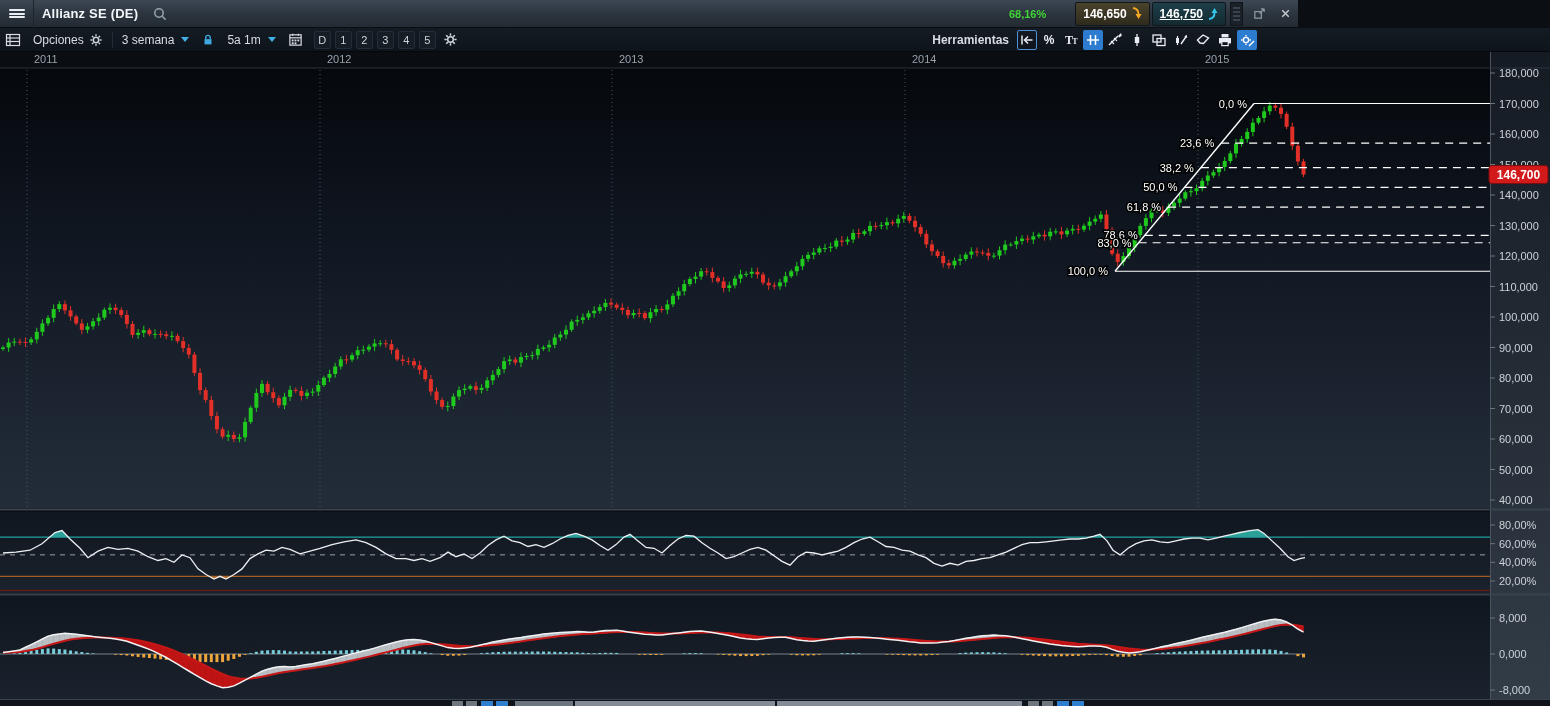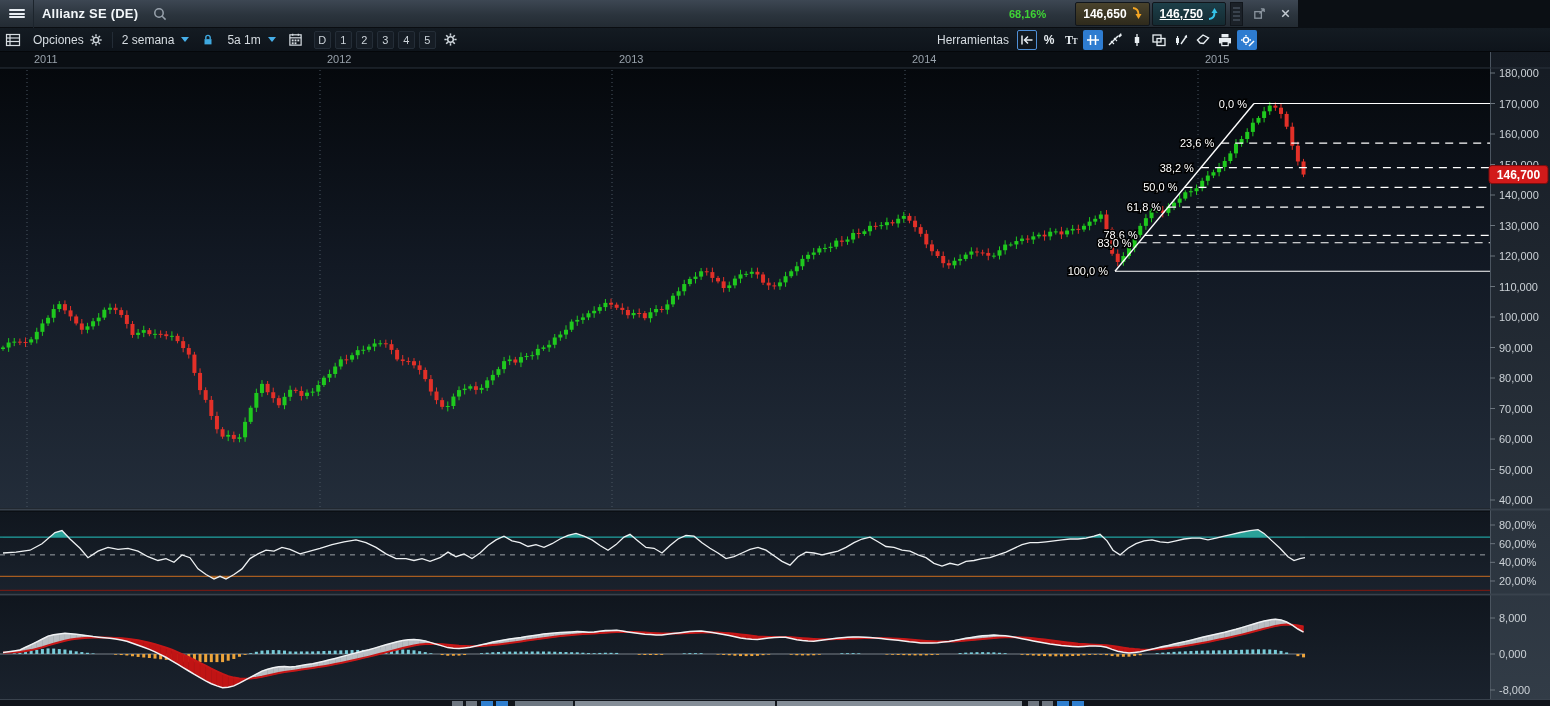--- a/index.html
+++ b/index.html
@@ -123,21 +123,21 @@
             <line x1="12" y1="8" x2="14.5" y2="8"></line>
             <line x1="3.4" y1="3.4" x2="5.2" y2="5.2"></line>
             <line x1="10.8" y1="10.8" x2="12.6" y2="12.6"></line>
             <line x1="12.6" y1="3.4" x2="10.8" y2="5.2"></line>
             <line x1="5.2" y1="10.8" x2="3.4" y2="12.6"></line>
           </g>
         </svg>
     </div>
     <div class="tb-sep"></div>
     <div class="tb-group">
-      <span>2 semana</span>
+      <span>3 semana</span>
       <i class="chev"></i>
     </div>
     <div class="tbtn">
       <svg width="14" height="14" viewBox="0 0 16 16">
           <rect x="4" y="7" width="8" height="6" fill="#3fa9e0"></rect>
           <path d="M5.5 7 V5.2 a2.5 2.5 0 0 1 5 0 V7" fill="none" stroke="#3fa9e0" stroke-width="1.6"></path>
         </svg>
     </div>
     <div class="tb-group">
       <span>5a 1m</span>
@@ -175,21 +175,21 @@
             <line x1="1.5" y1="8" x2="4" y2="8"></line>
             <line x1="12" y1="8" x2="14.5" y2="8"></line>
             <line x1="3.4" y1="3.4" x2="5.2" y2="5.2"></line>
             <line x1="10.8" y1="10.8" x2="12.6" y2="12.6"></line>
             <line x1="12.6" y1="3.4" x2="10.8" y2="5.2"></line>
             <line x1="5.2" y1="10.8" x2="3.4" y2="12.6"></line>
           </g>
         </svg>
     </div>
     <div class="tb-right">
-      <span style="margin-right:6px;">Herramientas</span>
+      <span style="margin-right:6px;font-weight:bold;">Herramientas</span>
       <div id="tool-buttons" style="display:flex;align-items:center;gap:2px;">
           <div class="toolbtn boxed">
             <svg width="16" height="16" viewBox="0 0 16 16">
               <path d="M3 3.5 V12.5" stroke="#e8eef2" stroke-width="1.5"></path>
               <path d="M13.5 8 H6" stroke="#e8eef2" stroke-width="1.5"></path>
               <path d="M9 4.5 L5.5 8 L9 11.5" fill="none" stroke="#e8eef2" stroke-width="1.5"></path>
             </svg>
           </div>
           <div class="toolbtn">
             <svg width="16" height="16" viewBox="0 0 16 16">

